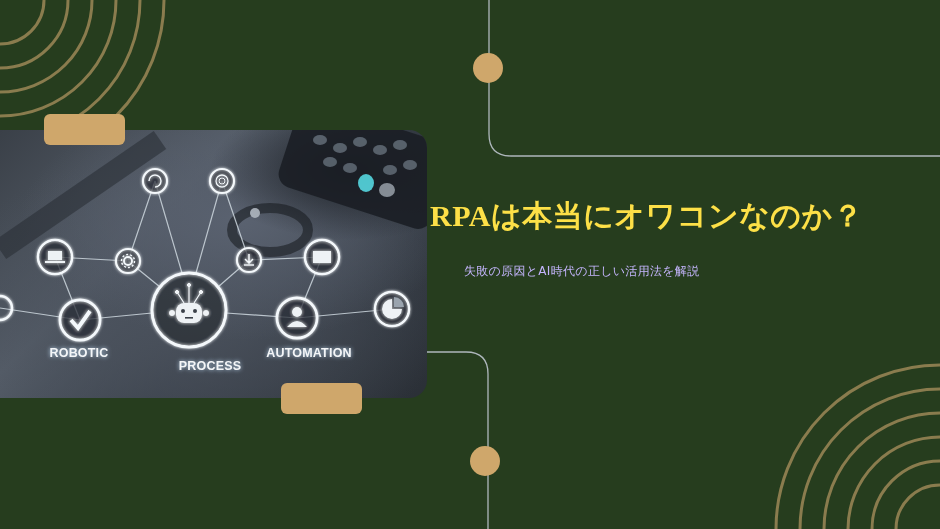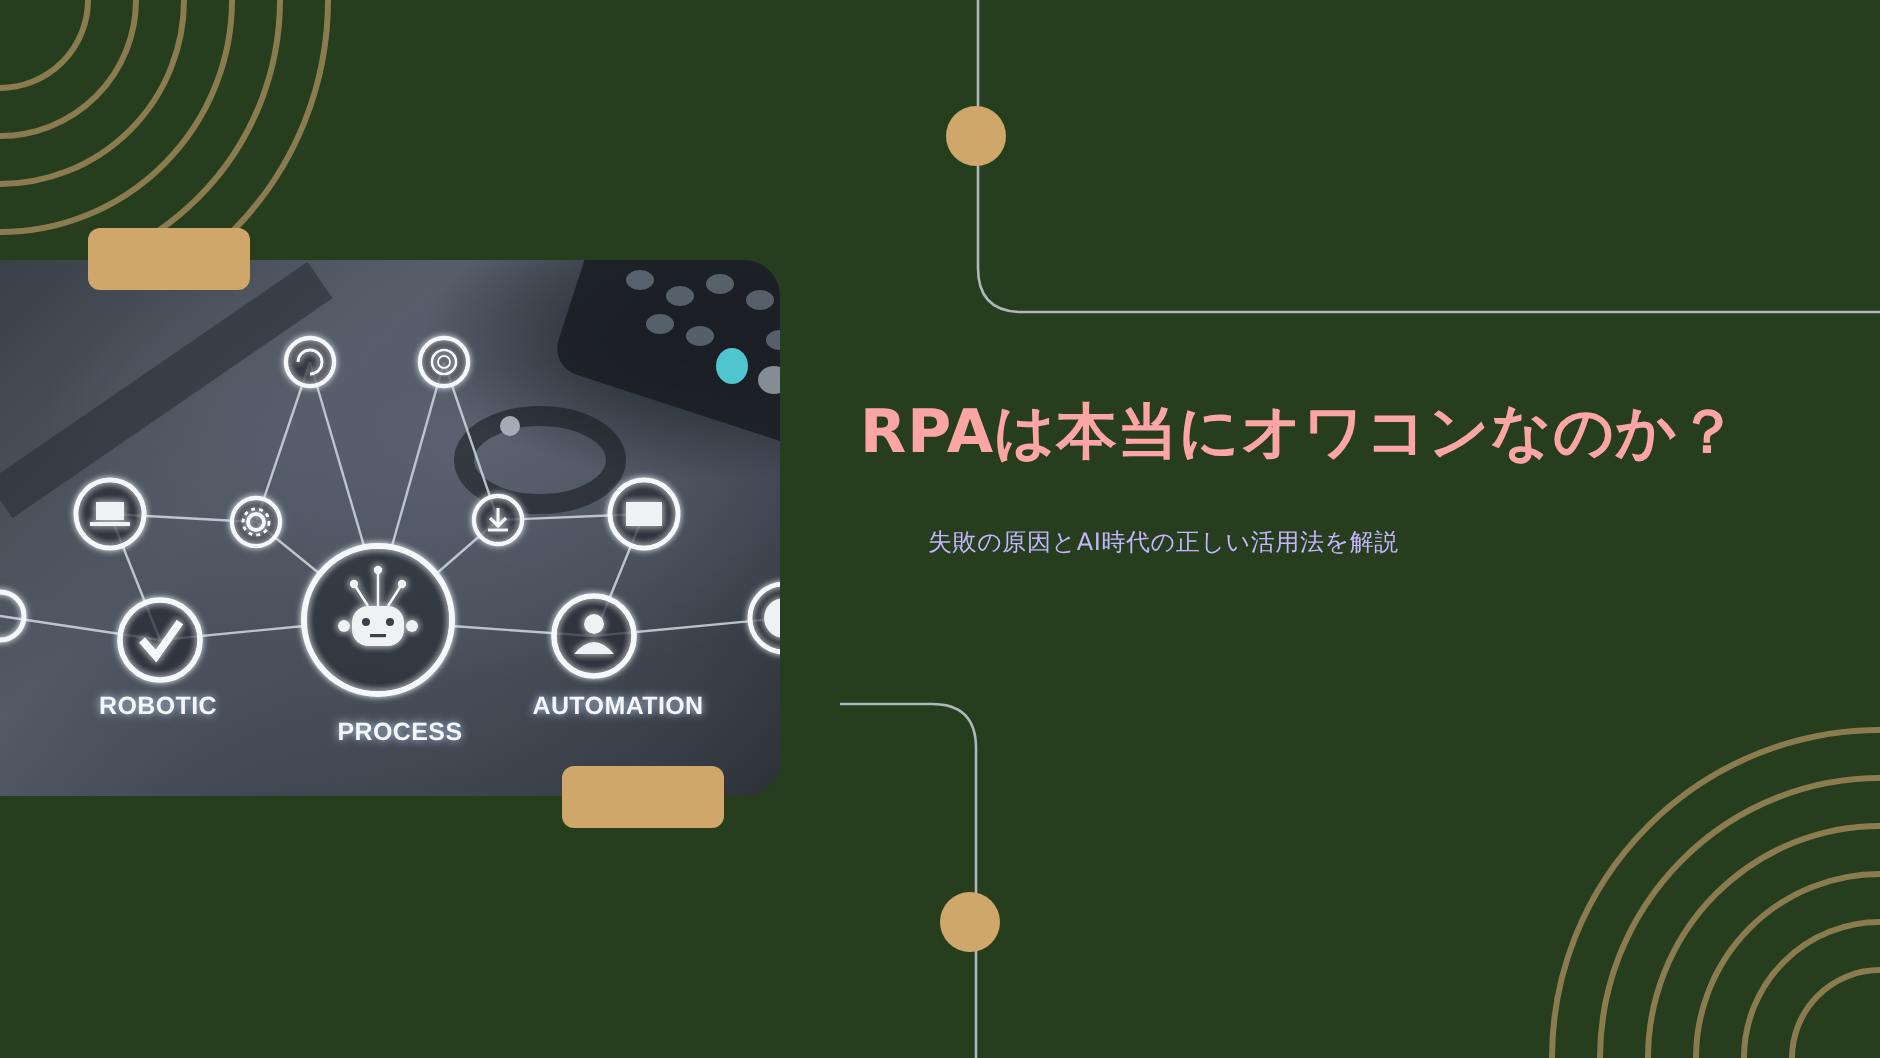--- a/index.html
+++ b/index.html
@@ -1,31 +1,31 @@
 <!DOCTYPE html>
 <html><head>
 <meta charset="utf-8">
 <style>
   html, body { margin:0; padding:0; }
   body { width:940px; height:529px; overflow:hidden; background:#263D1E; position:relative; font-family:"DejaVu Sans", sans-serif; }
   #bg-svg { position:absolute; left:0; top:0; }
   .photo {
-    position:absolute; left:0; top:130px; width:390px; height:268px;
+    position:absolute; left:0; top:130px; width:427px; height:268px;
     border-radius:0 18px 18px 0; overflow:hidden;
     background:
       radial-gradient(ellipse 140px 70px at 350px 40px, #1e2228 0%, rgba(30,34,40,0) 100%),
       radial-gradient(ellipse 220px 120px at 240px 90px, #5a6270 0%, rgba(90,98,112,0) 100%),
       radial-gradient(ellipse 260px 160px at 190px 180px, #4a515c 0%, rgba(74,81,92,0) 100%),
       linear-gradient(135deg, #3a4048 0%, #555d68 35%, #3b424c 60%, #2a2f36 100%);
   }
   .photo svg { position:absolute; left:0; top:0; }
   .tab { position:absolute; background:#CFA76B; border-radius:6px; }
   .title {
     position:absolute; left:430px; top:196px; font-size:30px; font-weight:bold;
-    color:#fca5a5; letter-spacing:0.5px; white-space:nowrap;
+    color:#fde047; letter-spacing:0.5px; white-space:nowrap;font-family:Liberation Serif, serif;
   }
   .subtitle {
     position:absolute; left:464px; top:263px; font-size:12px; color:#c4b5fd;
     white-space:nowrap; letter-spacing:0.3px;
   }
   .node-label {
     position:absolute; color:#F4F6F8; font-weight:bold; font-size:12.5px;
     font-family:"Liberation Sans", sans-serif; letter-spacing:0.2px;
     text-shadow:0 0 4px rgba(200,230,255,0.9); white-space:nowrap; transform:translateX(-50%);
   }
@@ -161,21 +161,21 @@
         <path d="M287 327 Q297 315 307 327 Z" fill="#eef2f5" stroke="none"></path>
       </g>
       <g>
         <circle cx="392" cy="309" r="17" stroke-width="2.5" fill="rgba(40,46,54,0.5)"></circle>
         <path d="M392 309 L392 299 A10 10 0 1 0 402 309 Z" fill="#eef2f5" stroke="none"></path>
         <path d="M394 307 L394 297 A10 10 0 0 1 404 307 Z" fill="#9aa4ae" stroke="none"></path>
       </g>
     </g>
   </svg>
   <div class="node-label" style="left:79px; top:216px;">ROBOTIC</div>
-  <div class="node-label" style="left:186px; top:229px;padding-left:28px;">PROCESS</div>
+  <div class="node-label" style="left:196px; top:229px;padding-left:28px;">PROCESS</div>
   <div class="node-label" style="left:309px; top:216px;text-align:right;">AUTOMATION</div>
 </div>
 
 <div class="tab" style="left:44px; top:114px; width:81px; height:31px;"></div>
 <div class="tab" style="left:281px; top:383px; width:81px; height:31px;"></div>
 
 <div class="title">RPAは本当にオワコンなのか？</div>
 <div class="subtitle">失敗の原因とAI時代の正しい活用法を解説</div>
 
 </body></html>

